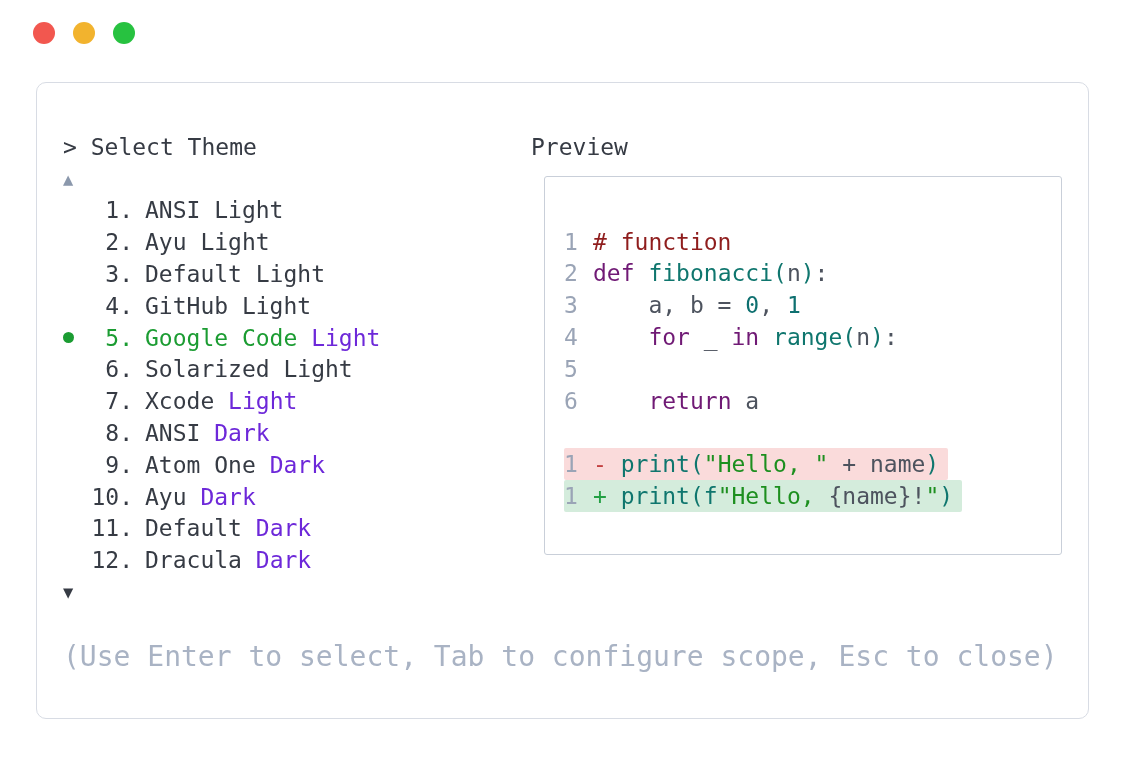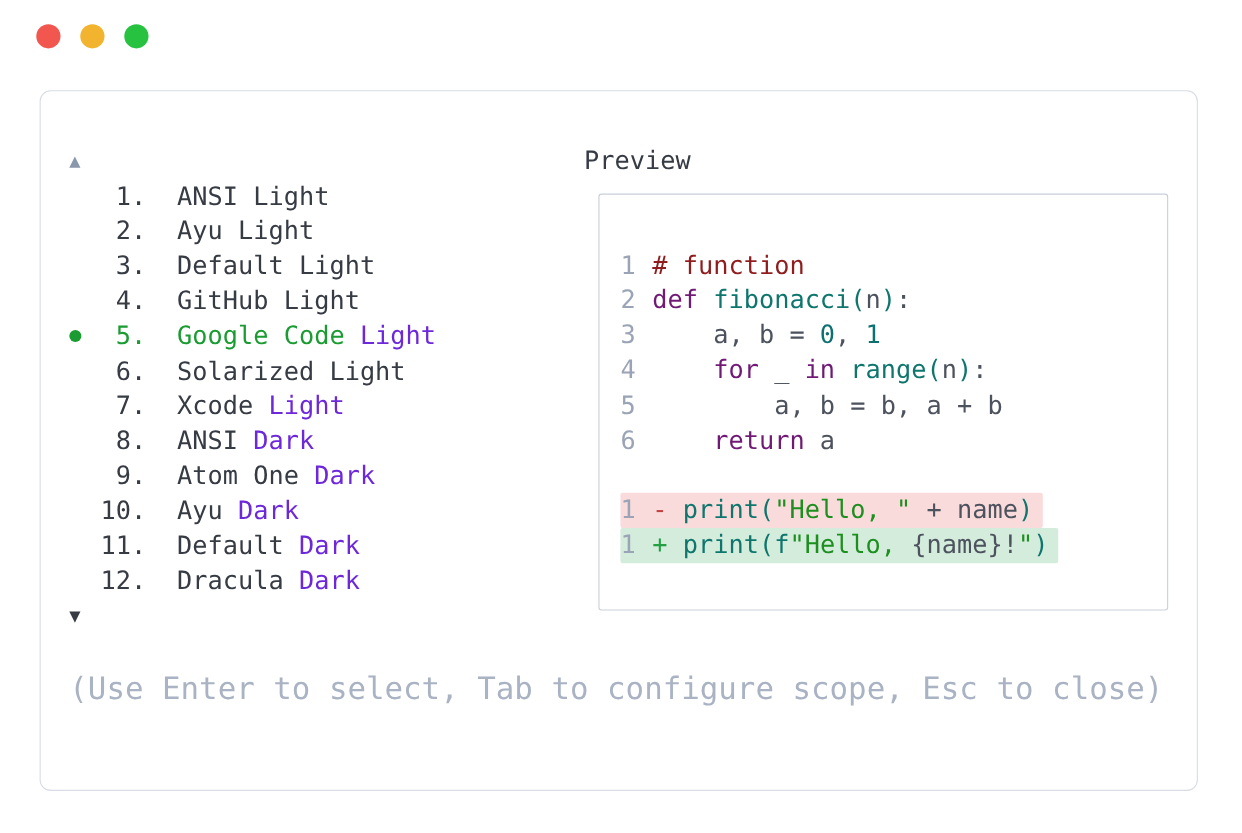--- a/index.html
+++ b/index.html
@@ -13,21 +13,21 @@
     background:#fff;border:1.5px solid #d8dce4;border-radius:10px;padding:48px 24px 0 26px;}
   .cols{display:flex;}
   .left{width:468px;flex:none;}
   .right{flex:1;}
   .row{height:31.8px;display:flex;align-items:center;white-space:pre;font-size:23px;color:#363b44;}
   .arrow-up{color:#8b98ac;font-size:17px;}
   .arrow-down{color:#363b44;font-size:17px;}
   .bullet-slot{width:28px;flex:none;display:flex;align-items:center;}
   .dot{width:11px;height:11px;border-radius:50%;background:#1b9c32;}
   .num{width:42px;flex:none;text-align:right;color:#363b44;}
-  .nm{margin-left:28px;color:#363b44;}
+  .nm{margin-left:12px;color:#363b44;}
   .muted{color:#6d28d9;}
   .item.selected .num,.item.selected .nm{color:#1b9c32;}
   .ptitle{font-size:23px;}
   .pbox{margin-left:13px;margin-top:13px;width:518px;height:379px;box-sizing:border-box;
     background:#fff;border:1.5px solid #c9cfd9;border-radius:3px;padding:49px 0 0 19px;overflow:hidden;}
   .cline{height:31.8px;display:flex;align-items:center;white-space:pre;font-size:23px;color:#4d535e;}
   .ln{display:inline-block;width:14px;margin-right:15px;color:#9aa4b6;flex:none;}
   .hl{display:inline-flex;align-items:center;align-self:stretch;padding-right:9px;border-radius:2px;}
   .hl-removed{background:#fadbdb;}
   .hl-added{background:#d4ecdc;}
@@ -44,20 +44,21 @@
   <div class="lights">
     <button class="light red"></button>
     <button class="light yellow"></button>
     <button class="light green"></button>
   </div>
 </div>
 
 <div class="panel">
   <div class="cols">
     <div class="left">
+      <div class="row">&gt; Select Theme</div>
       <div class="row"><span class="arrow-up">▲</span></div>
       <div id="theme-list">
           <div class="row item"><span class="bullet-slot"></span><span class="num">1.</span><span class="nm">ANSI Light</span></div>
           <div class="row item"><span class="bullet-slot"></span><span class="num">2.</span><span class="nm">Ayu Light</span></div>
           <div class="row item"><span class="bullet-slot"></span><span class="num">3.</span><span class="nm">Default Light</span></div>
           <div class="row item"><span class="bullet-slot"></span><span class="num">4.</span><span class="nm">GitHub Light</span></div>
           <div class="row item selected"><span class="bullet-slot"><span class="dot"></span></span><span class="num">5.</span><span class="nm">Google Code</span><span class="muted"> Light</span></div>
           <div class="row item"><span class="bullet-slot"></span><span class="num">6.</span><span class="nm">Solarized Light</span></div>
           <div class="row item"><span class="bullet-slot"></span><span class="num">7.</span><span class="nm">Xcode</span><span class="muted"> Light</span></div>
           <div class="row item"><span class="bullet-slot"></span><span class="num">8.</span><span class="nm">ANSI</span><span class="muted"> Dark</span></div>
@@ -68,21 +69,21 @@
         </div>
       <div class="row"><span class="arrow-down">▼</span></div>
     </div>
     <div class="right">
       <div class="row ptitle">Preview</div>
       <div class="pbox" id="preview-box">
           <div class="cline"><span class="ln">1</span><span class="tk-com"># function</span></div>
           <div class="cline"><span class="ln">2</span><span class="tk-kwd">def</span><span class="tk-pln"> </span><span class="tk-typ">fibonacci</span><span class="tk-typ">(</span><span class="tk-pln">n</span><span class="tk-typ">)</span><span class="tk-pln">:</span></div>
           <div class="cline"><span class="ln">3</span><span class="tk-pln">    a, b = </span><span class="tk-lit">0</span><span class="tk-pln">, </span><span class="tk-lit">1</span></div>
           <div class="cline"><span class="ln">4</span><span class="tk-pln">    </span><span class="tk-kwd">for</span><span class="tk-pln"> _ </span><span class="tk-kwd">in</span><span class="tk-pln"> </span><span class="tk-typ">range</span><span class="tk-typ">(</span><span class="tk-pln">n</span><span class="tk-typ">)</span><span class="tk-pln">:</span></div>
-          <div class="cline"><span class="ln">5</span><span class="tk-pln">        a, b = b, a + b</span></div>
+          <div class="cline"><span class="ln">5</span></div>
           <div class="cline"><span class="ln">6</span><span class="tk-pln">    </span><span class="tk-kwd">return</span><span class="tk-pln"> a</span></div>
           <div class="cline"></div>
           <div class="cline"><span class="hl hl-removed"><span class="ln">1</span><span class="tk-minus">- </span><span class="tk-typ">print(</span><span class="tk-str">"Hello, "</span><span class="tk-pln"> + name</span><span class="tk-typ">)</span></span></div>
           <div class="cline"><span class="hl hl-added"><span class="ln">1</span><span class="tk-plus">+ </span><span class="tk-typ">print(</span><span class="tk-typ">f</span><span class="tk-str">"Hello, </span><span class="tk-pln">{name}!</span><span class="tk-str">"</span><span class="tk-typ">)</span></span></div>
         </div>
     </div>
   </div>
   <div class="help">(Use Enter to select, Tab to configure scope, Esc to close)</div>
 </div>
 

